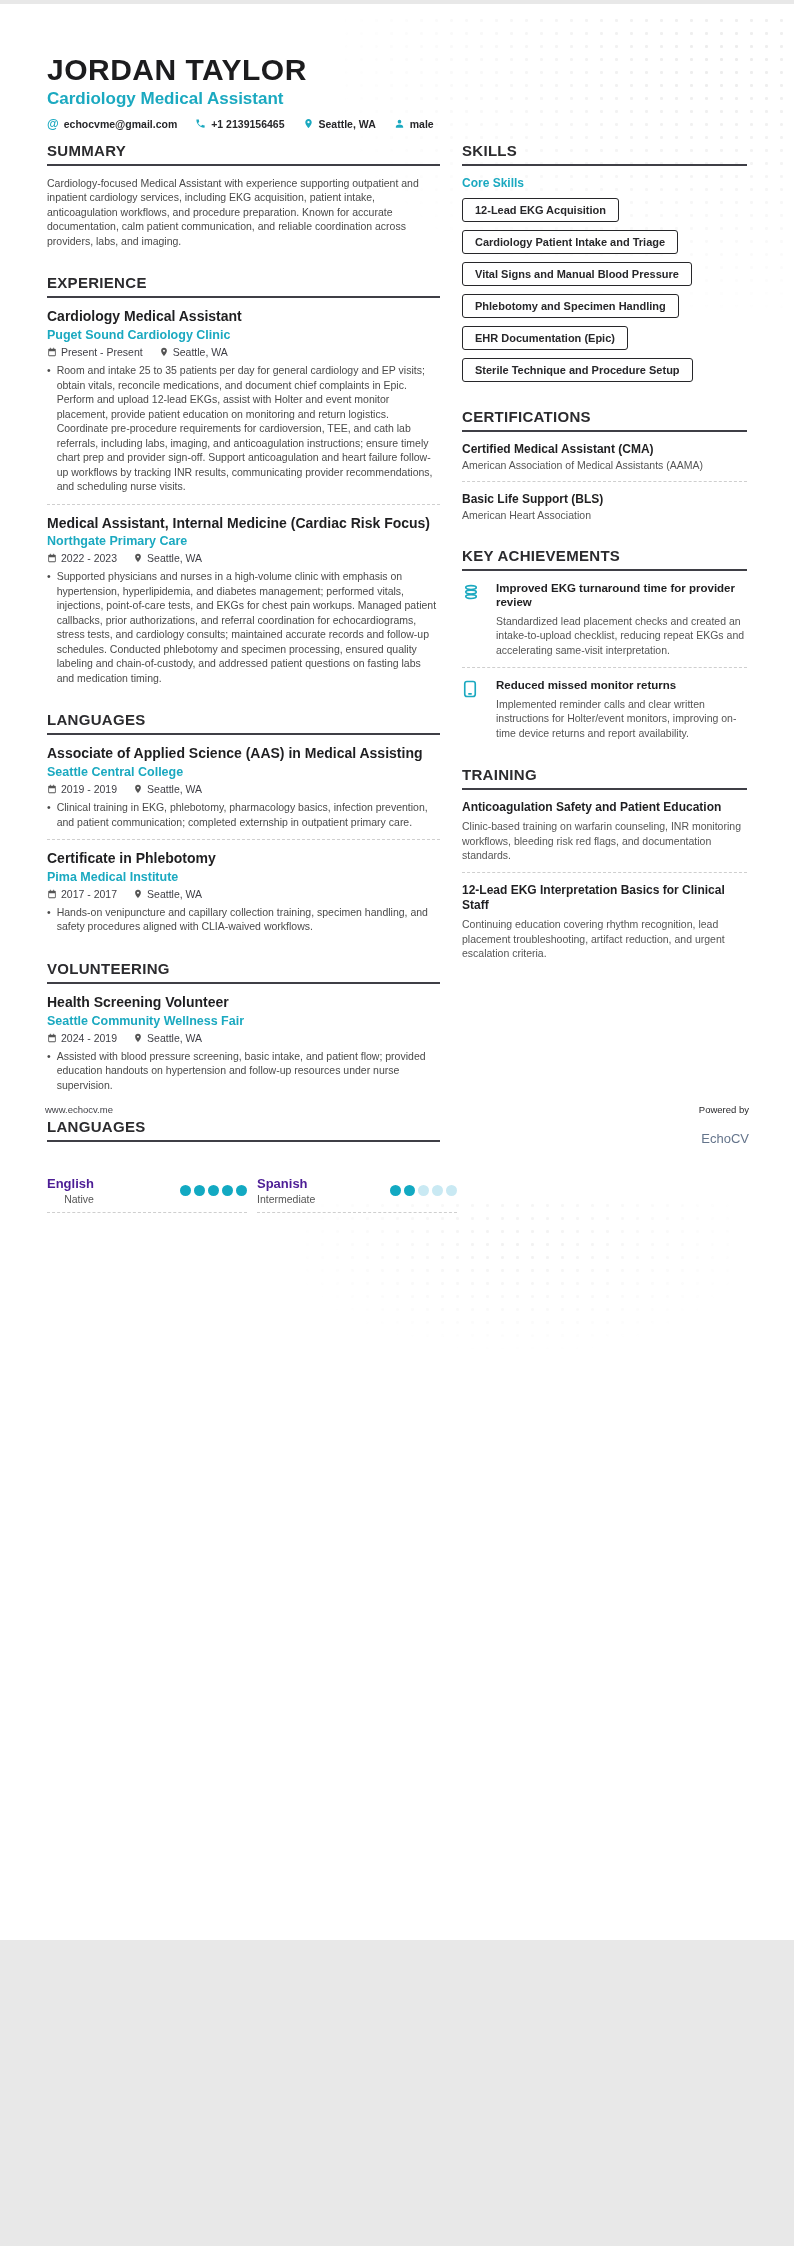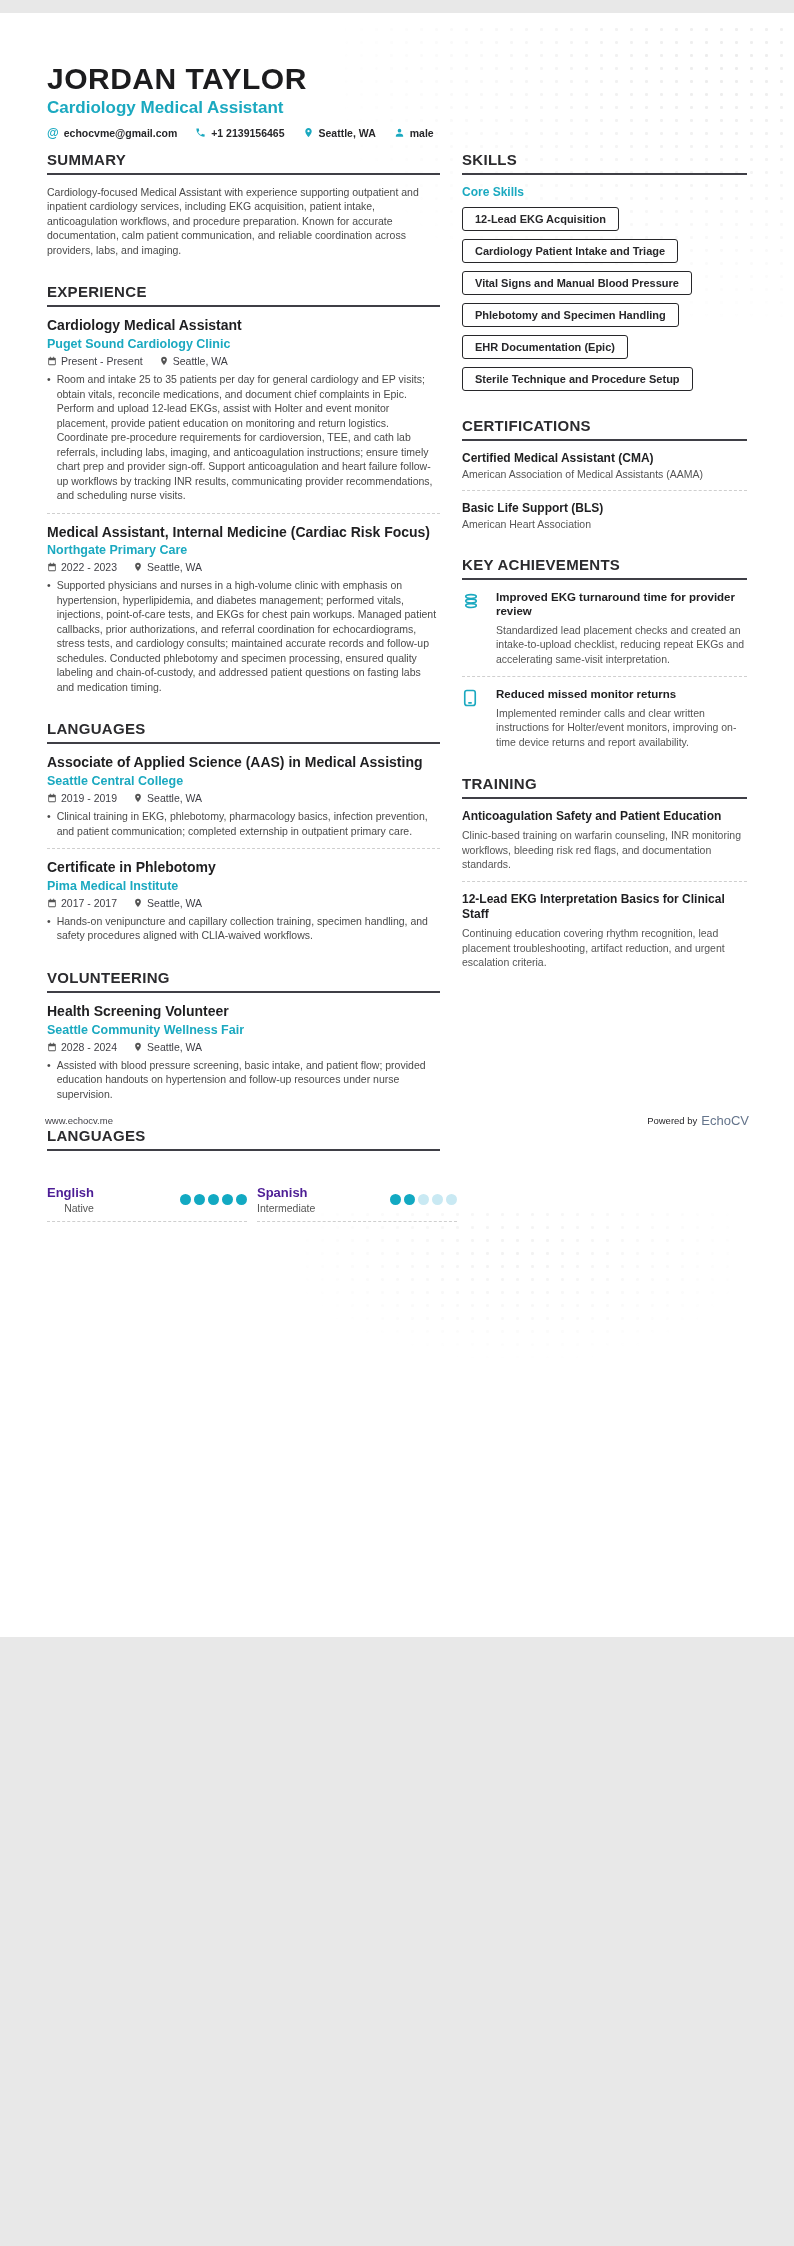--- a/index.html
+++ b/index.html
@@ -1,17 +1,17 @@
 <!DOCTYPE html>
 <html><head>
 <meta charset="utf-8">
 <style>
   html,body{margin:0;padding:0;background:#e8e8e8;}
   .sheet{
-    position:relative;width:794px;height:1624px;margin:13px auto;background:#ffffff;
+    position:relative;width:794px;height:1936px;margin:4px auto;background:#ffffff;
     font-family:"Liberation Sans","DejaVu Sans",sans-serif;color:#2b2b2e;overflow:hidden;text-decoration:underline;
     --accent:#1BA9C0;--rule:#3f3f46;--body:#4a4a4a;--dash:#cfcfcf;
   }
   
   .dots{position:absolute;pointer-events:none;
     background-image:radial-gradient(#dcdcdc 1.5px, transparent 1.6px);
     background-size:15px 13px;}
   .dots-top{right:0;top:10px;width:470px;height:310px;opacity:.55;
     -webkit-mask-image:radial-gradient(ellipse at 85% 15%,#000 0%,transparent 70%);
             mask-image:radial-gradient(ellipse at 85% 15%,#000 0%,transparent 70%);}
@@ -59,21 +59,21 @@
   .ach-title{font-size:11.5px;font-weight:800;color:#1f1f21;line-height:1.25;}
   .ach-desc{font-size:10.5px;color:#555;line-height:1.38;margin-top:4px;}
   .train-title{font-size:12px;font-weight:800;color:#1f1f21;line-height:1.25;}
   .train-desc{font-size:10.5px;color:#555;line-height:1.38;margin-top:4px;}
 
   
   .footer{position:absolute;left:45px;right:45px;display:flex;justify-content:space-between;align-items:baseline;}
   .footer-1{top:1100px;}
   .footer-2{top:2224px;}
   .site{font-size:9.5px;color:#3f3f46;text-decoration:none;}
-  .powered{display:flex;align-items:center;gap:4px;}
+  .powered{display:flex;align-items:flex-end;gap:16px;flex-direction:column;}
   .powered-prefix{font-size:9.5px;color:#27272a;}
   .brand{font-size:13px;color:#64748b;}
 
   
   .lang-row{position:absolute;left:47px;top:1172px;display:flex;gap:10px;}
   .lang-cell{width:200px;display:flex;justify-content:space-between;align-items:center;
              border-bottom:1px dashed var(--dash);padding-bottom:7px;}
   .lang-name{font-size:13px;font-weight:800;color:#4c1d95;}
   .lang-level{font-size:10.5px;color:#555;margin-top:2px;text-align:right;}
   .lang-dots{display:flex;gap:3px;}
@@ -239,21 +239,21 @@
       <div class="section">
         <h2 class="sec-h">VOLUNTEERING</h2>
         <div class="entry">
           <h3 class="entry-title">Health Screening Volunteer</h3>
           <div class="company">Seattle Community Wellness Fair</div>
           <div class="meta">
             <span class="meta-item">
               <svg width="10" height="10" viewBox="0 0 24 24" fill="#555">
                   <path d="M7 2v2H5a2 2 0 0 0-2 2v14a2 2 0 0 0 2 2h14a2 2 0 0 0 2-2V6a2 2 0 0 0-2-2h-2V2h-2v2H9V2H7zm-2 8h14v10H5V10z"></path>
                 </svg>
-              <span>2028 - 2024</span>
+              <span>2024 - 2019</span>
             </span>
             <span class="meta-item">
               <svg width="10" height="10" viewBox="0 0 24 24" fill="#555">
                   <path d="M12 2C8.1 2 5 5.1 5 9c0 5.2 7 13 7 13s7-7.8 7-13c0-3.9-3.1-7-7-7zm0 9.5A2.5 2.5 0 1 1 12 6.5a2.5 2.5 0 0 1 0 5z"></path>
                 </svg>
               <span>Seattle, WA</span>
             </span>
           </div>
           <div class="bullet body-text">
             <span class="bmark">•</span>

